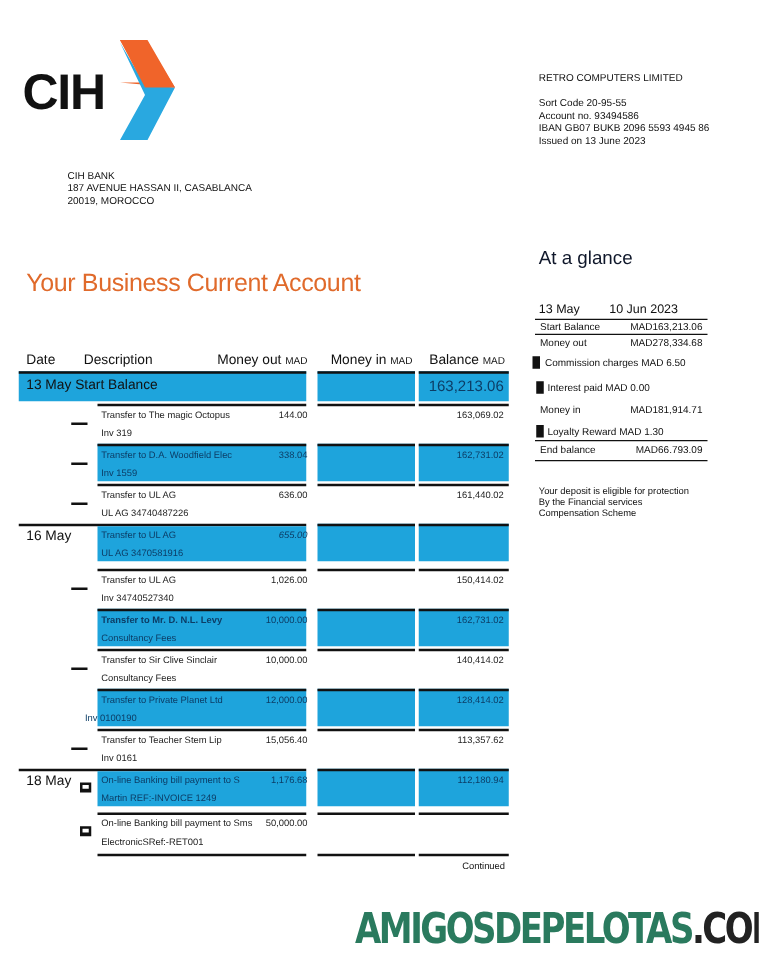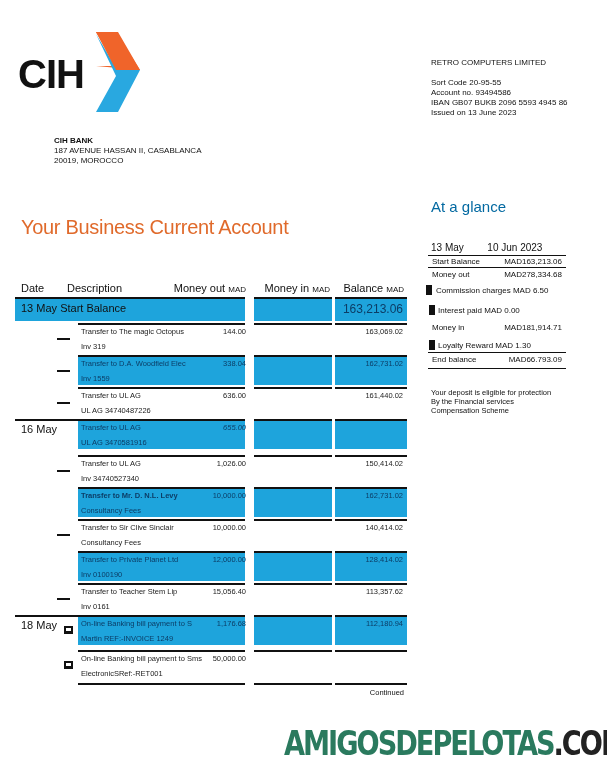--- a/index.html
+++ b/index.html
@@ -9,27 +9,27 @@
   .abs { position: absolute; }
 
   
   .logo { left: 18px; top: 32px; width: 250px; height: 80px; }
   .logo-text { position: absolute; top: 22px; font-family: "Liberation Sans", sans-serif; font-weight: bold; font-size: 40px; letter-spacing: -1px; color: #111; line-height: 40px; }
   .logo-cih { left: 0; }
   .logo-bank { left: 127px; }
   .logo-chevron { position: absolute; left: 76px; top: 0; width: 48px; height: 80px; }
 
   .bank-addr { left: 54px; top: 136px; font-size: 8px; line-height: 10px; }
-  .bank-addr .b { font-weight: bold; }
+  .bank-addr .b { font-weight: normal; }
 
   .company { left: 431px; top: 58px; font-size: 8px; line-height: 10px; }
   .company .gap { height: 10px; }
 
   .title { left: 21px; top: 216px; font-size: 20px; color: #e06a2b; letter-spacing: -0.3px; }
-  .glance-title { left: 431px; top: 198px; font-size: 15px; color: #0369a1; text-align: right; }
+  .glance-title { left: 431px; top: 198px; font-size: 15px; color: #0f172a; text-align: right; }
 
   
   .thead { top: 282px; font-size: 11px; }
   .col-date-h { left: 21px; }
   .col-desc-h { left: 67px; }
   .col-out-h { left: 150px; width: 96px; text-align: right; }
   .col-in-h { left: 254px; width: 76px; text-align: right; }
   .col-bal-h { left: 338px; width: 66px; text-align: right; }
   .small-mad { font-size: 8px; }
 
@@ -190,21 +190,21 @@
     <div class="cell-text in" style="left: 254px; width: 76px; text-align: right; top: 4px;"></div>
     <div class="cell-text bal" style="left: 335px; width: 68px; text-align: right; top: 4px;">140,414.02</div>
   </div>
     <div class="row" style="top: 551px; height: 32px;">
     <div class="seg sa topline blue" style="left: 78px; width: 167px; top: 0px; height: 30px;"></div>
     <div class="seg sb topline blue" style="left: 254px; width: 78px; top: 0px; height: 30px;"></div>
     <div class="seg sc topline blue" style="left: 335px; width: 72px; top: 0px; height: 30px;"></div>
     <div class="date-label" style="top: 4px;"></div>
 
     <div class="cell-text l1 blue-text" style="left: 81px; top: 4px;">Transfer to Private Planet Ltd</div>
-    <div class="cell-text l2 blue-text" style="left: 81px; top: 19px;">Inv 0100190</div>
+    <div class="cell-text l2 blue-text" style="left: 68px; top: 19px;">Inv 0100190</div>
     <div class="cell-text out blue-text" style="left: 150px; width: 96px; text-align: right; top: 4px;">12,000.00</div>
     <div class="cell-text in blue-text" style="left: 254px; width: 76px; text-align: right; top: 4px;"></div>
     <div class="cell-text bal blue-text" style="left: 335px; width: 68px; text-align: right; top: 4px;">128,414.02</div>
   </div>
     <div class="row" style="top: 583px; height: 32px;">
     <div class="seg sa topline" style="left: 78px; width: 167px; top: 0px; height: 30px;"></div>
     <div class="seg sb topline" style="left: 254px; width: 78px; top: 0px; height: 30px;"></div>
     <div class="seg sc topline" style="left: 335px; width: 72px; top: 0px; height: 30px;"></div>
     <div class="date-label" style="top: 4px;"></div>
     <div class="dash" style="top: 15px;"></div>

